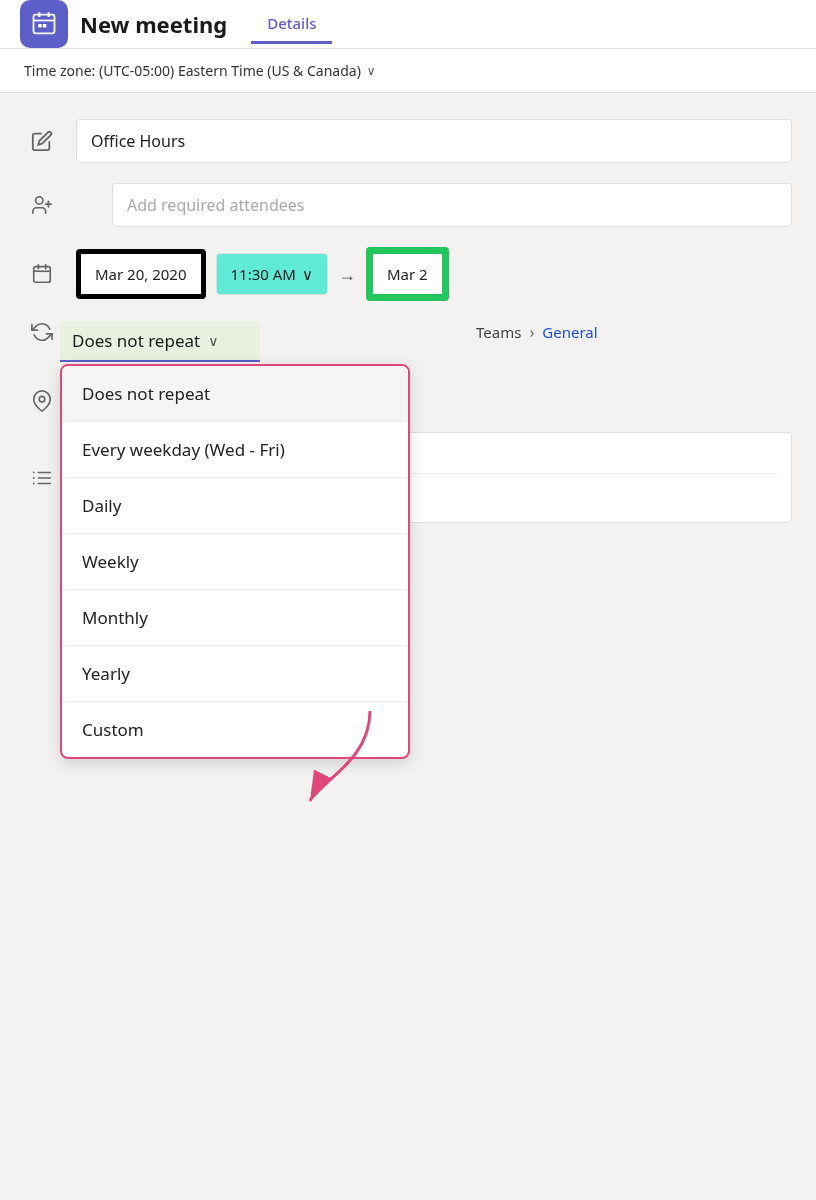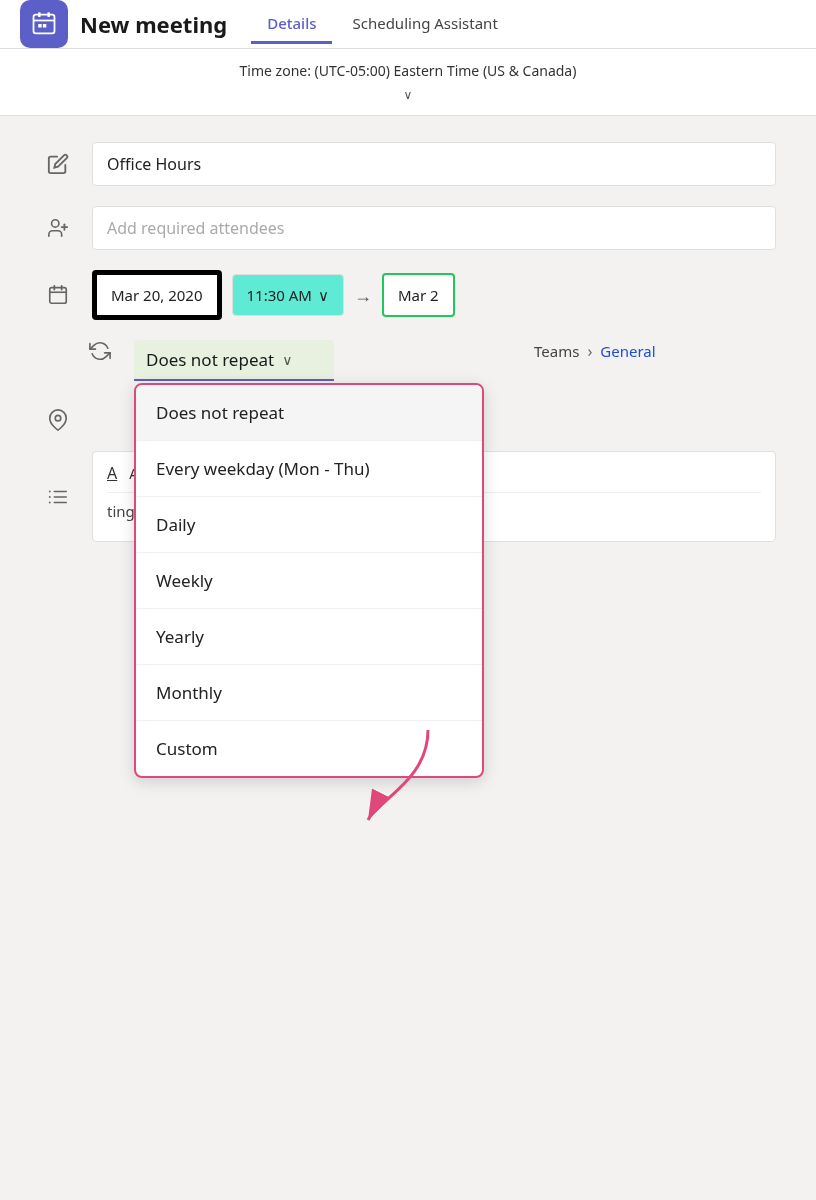--- a/index.html
+++ b/index.html
@@ -64,30 +64,29 @@
     
     .timezone-bar {
       background: #fff;
       padding: 12px 24px;
       border-bottom: 1px solid #e1dfdd;
       font-size: 14px;
       color: #333;
       display: flex;
       align-items: center;
       gap: 6px;
-      flex-direction: column;
     }
     .timezone-bar .chevron {
       font-size: 12px;
       color: #555;
     }
 
     
     .form-area {
-      padding: 16px 16px;
+      padding: 16px 0;
     }
 
     .form-row {
       display: flex;
       align-items: center;
       padding: 10px 24px;
       gap: 16px;
     }
 
     .icon-col {
@@ -109,20 +108,21 @@
       flex: 1;
       background: #fff;
       border: 1px solid #e1dfdd;
       border-radius: 4px;
       padding: 10px 14px;
       font-size: 16px;
       color: #222;
     }
     .input-placeholder {
       color: #aaa;
+      margin-left: 36px;
     }
 
     
     .datetime-row {
       display: flex;
       align-items: center;
       gap: 10px;
       flex: 1;
     }
     .date-box {
@@ -145,35 +145,33 @@
       align-items: center;
       gap: 6px;
       cursor: pointer;
     }
     .arrow-right {
       font-size: 18px;
       color: #555;
     }
     .date-end {
       background: #fff;
-      border: 2px solid #22c55e;
+      border: 7px solid #22c55e;
       border-radius: 4px;
       padding: 10px 14px;
       font-size: 15px;
       color: #222;
     }
 
     
     .repeat-row {
       display: flex;
       align-items: flex-start;
       padding: 10px 24px;
-      gap: 16px;
-      position: relative;
-      margin-left: 42px;
+      position: relative;
     }
 
     .repeat-selector {
       position: relative;
       display: inline-block;
     }
     .repeat-selected {
       background: #fff;
       border: none;
       border-bottom: 2px solid #5b5fc7;
@@ -244,21 +242,20 @@
       <line x1="3" y1="9" x2="21" y2="9" stroke="white" stroke-width="1.5"></line>
       <line x1="8" y1="2" x2="8" y2="6" stroke="white" stroke-width="2"></line>
       <line x1="16" y1="2" x2="16" y2="6" stroke="white" stroke-width="2"></line>
       <rect x="7" y="12" width="3" height="3" rx="0.5" fill="white"></rect>
       <rect x="11" y="12" width="3" height="3" rx="0.5" fill="white"></rect>
     </svg>
   </div>
   <span class="header-title">New meeting</span>
   <div class="tabs">
     <div class="tab active">Details</div>
-    <div class="tab">Scheduling Assistant</div>
   </div>
 </div>
 
 <div class="timezone-bar">
   <span>Time zone: (UTC-05:00) Eastern Time (US &amp; Canada)</span>
   <span class="chevron">∨</span>
 </div>
 
 <div class="form-area">
 
@@ -313,25 +310,25 @@
       </svg>
     </div>
 
     <div class="repeat-selector repeat-dropdown-wrapper">
       <div class="repeat-selected">
         <span>Does not repeat</span>
         <span class="chevron-down">∨</span>
       </div>
       <div class="repeat-dropdown">
         <div class="dropdown-item">Does not repeat</div>
-        <div class="dropdown-item">Every weekday (Mon - Thu)</div>
+        <div class="dropdown-item">Every weekday (Wed - Fri)</div>
         <div class="dropdown-item">Daily</div>
         <div class="dropdown-item">Weekly</div>
+        <div class="dropdown-item">Monthly</div>
         <div class="dropdown-item">Yearly</div>
-        <div class="dropdown-item">Monthly</div>
         <div class="dropdown-item">Custom</div>
       </div>
     </div>
 
     <svg class="pink-arrow" width="100" height="120" viewBox="0 0 100 120">
       <defs>
         <marker id="arrowhead" markerWidth="10" markerHeight="7" refX="10" refY="3.5" orient="auto">
           <polygon points="0 0, 10 3.5, 0 7" fill="#e0477a"></polygon>
         </marker>
       </defs>

